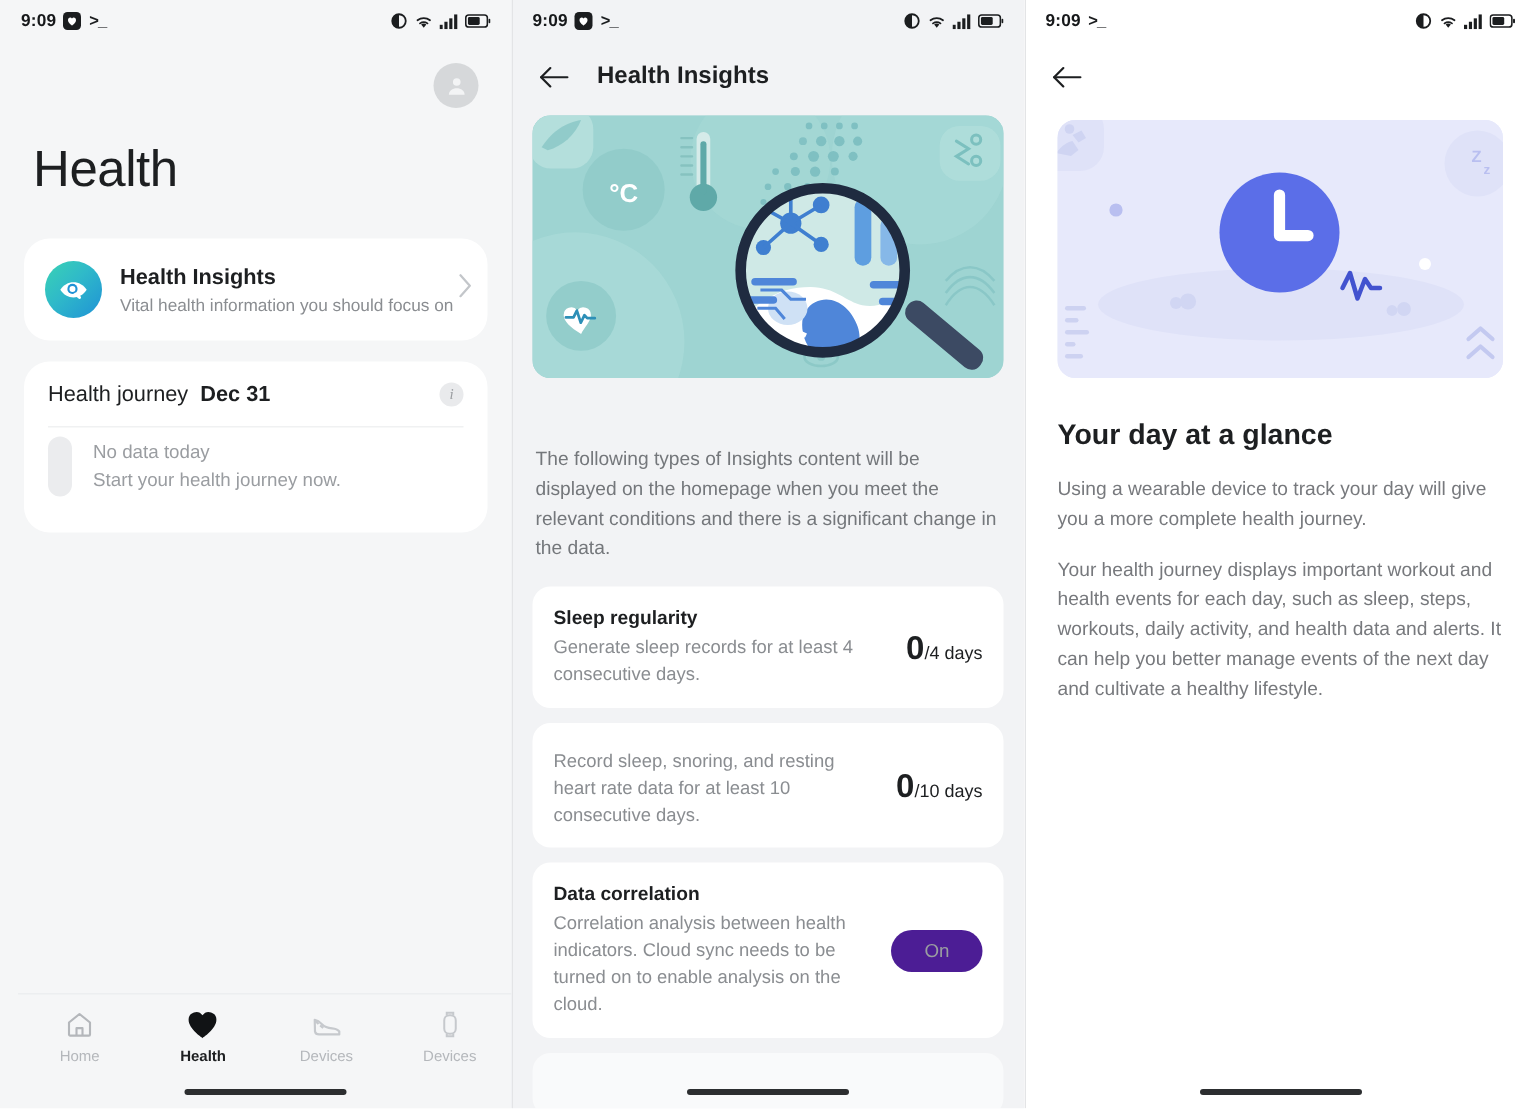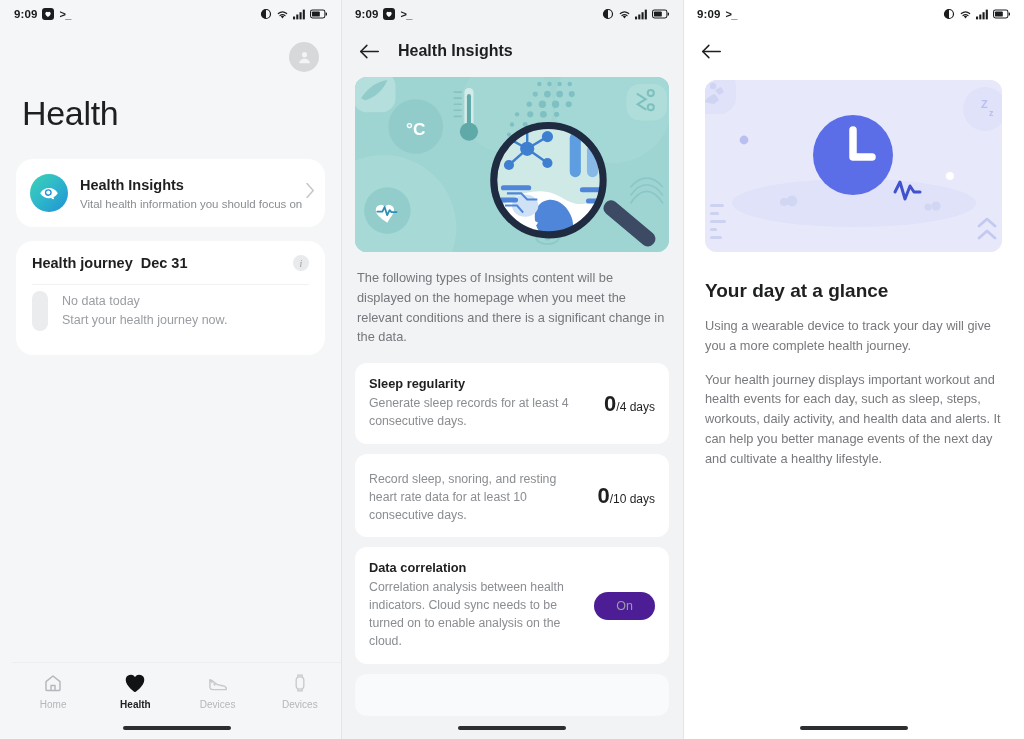--- a/index.html
+++ b/index.html
@@ -62,21 +62,21 @@
   .insights-sub {
     font-size: 11.5px; color: #8a8d91; margin-top: 3px;
     white-space: nowrap; overflow: hidden;
   }
   .chev {
     flex: 0 0 auto; color: #b9bcc0; font-size: 17px;
     position: absolute; right: 10px; top: 50%; transform: translateY(-50%);
   }
   .journey-card { margin-top: 14px; padding: 14px 16px 24px 16px; }
   .journey-head { display: flex; align-items: center; }
-  .journey-title { font-size: 14.5px; font-weight: 700; color: #1d1f21; }
+  .journey-title { font-size: 14.5px; font-weight: 400; color: #1d1f21; }
   .journey-date { font-size: 14.5px; font-weight: 700; color: #1d1f21; margin-left: 8px; }
   .info-badge {
     margin-left: auto; width: 16px; height: 16px; border-radius: 50%;
     background: #e9eaec; color: #9a9da1; font-size: 10px;
     display: flex; align-items: center; justify-content: center;
     font-family: "Liberation Serif", serif; font-style: italic;
   }
   .journey-divider { height: 1px; background: #f0f1f2; margin: 13px 0 0 0; }
   .journey-body { display: flex; align-items: center; gap: 14px; margin-top: 6px; }
   .pill { width: 16px; height: 40px; border-radius: 8px; background: #ebecee; flex: 0 0 16px; }
@@ -104,20 +104,21 @@
   .appbar { height: 46px; display: flex; align-items: center; padding: 0 18px; gap: 18px; }
   .appbar-title { font-size: 16px; font-weight: 600; color: #1d1f21; }
   .back { cursor: pointer; line-height: 0; }
   .hero {
     margin: 3px 14px 0 14px; height: 175px; border-radius: 12px;
     overflow: hidden; background: #9ed4d2;
   }
   .desc {
     padding: 16px 16px 0 16px; font-size: 12.8px; line-height: 1.55;
     color: #74777b;
+    margin-top: 28px;
   }
   .item-cards { padding: 0 14px; margin-top: 16px; }
   .item-card {
     background: #fff; border-radius: 12px; padding: 13px 14px;
     display: flex; align-items: center; gap: 10px; margin-bottom: 10px;
   }
   .item-left { flex: 1 1 auto; }
   .item-title { font-size: 12.8px; font-weight: 700; color: #1d1f21; }
   .item-desc { font-size: 12.3px; color: #8a8d91; line-height: 1.45; margin-top: 4px; }
   .item-metric { flex: 0 0 auto; color: #1d1f21; white-space: nowrap; }

